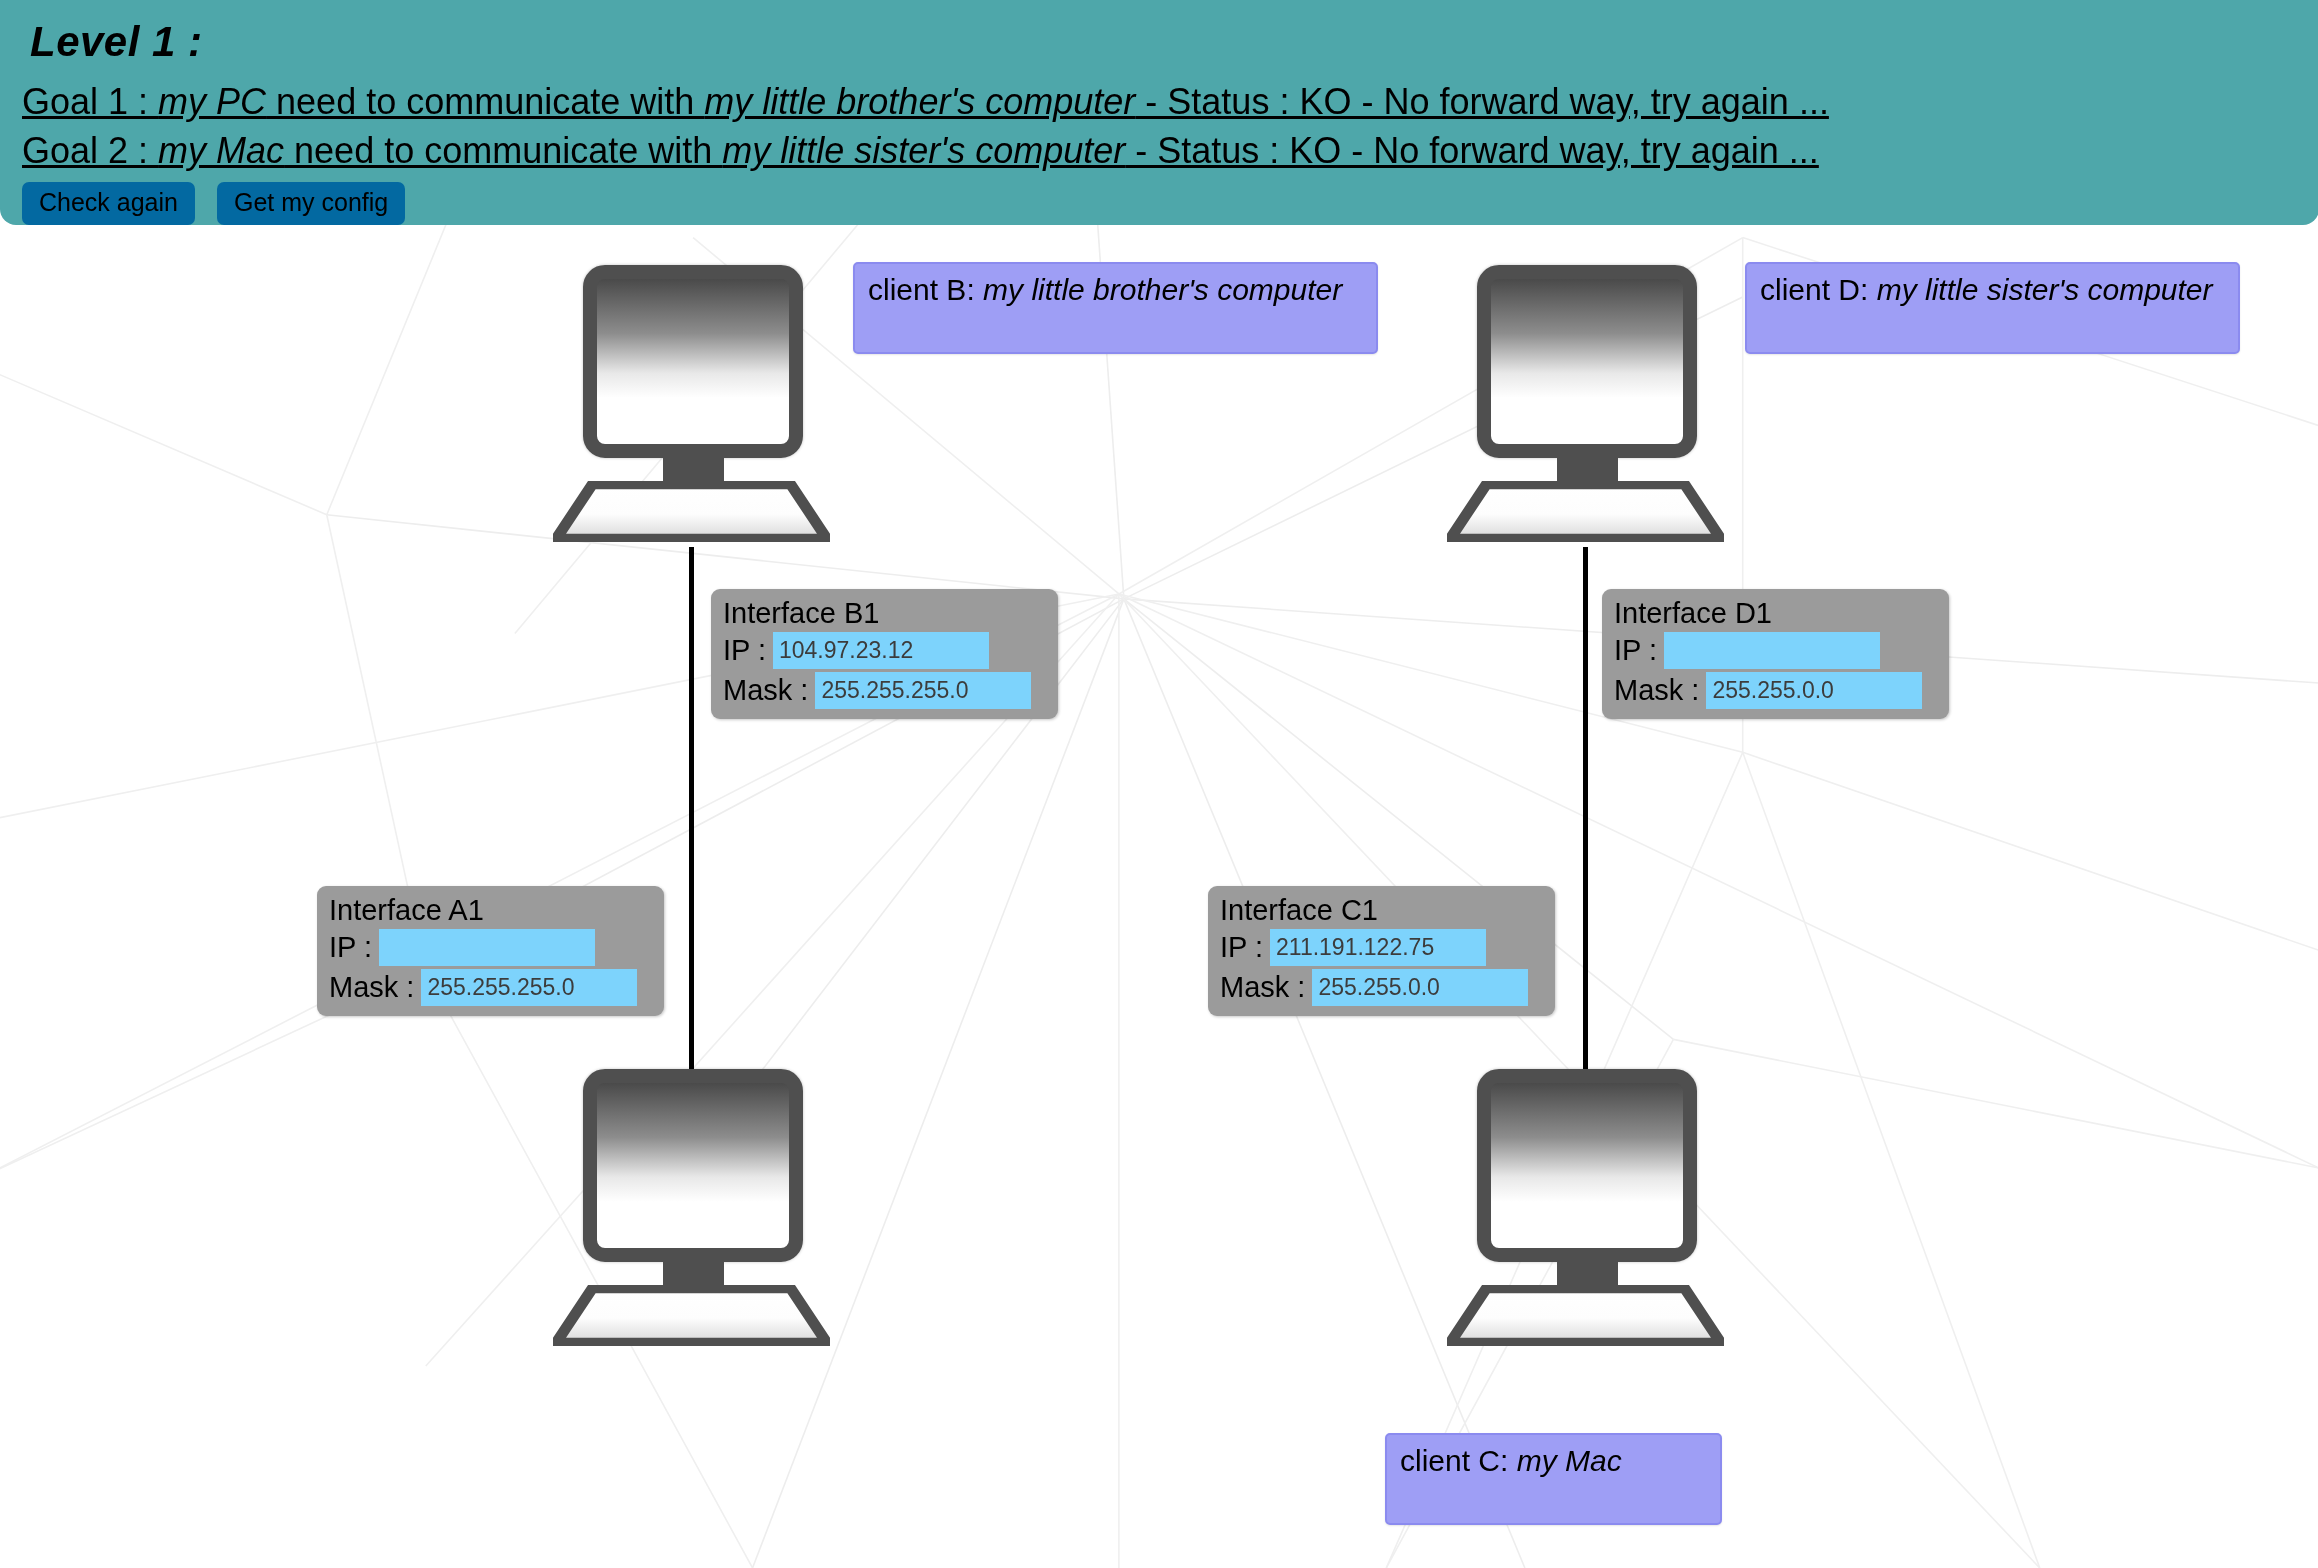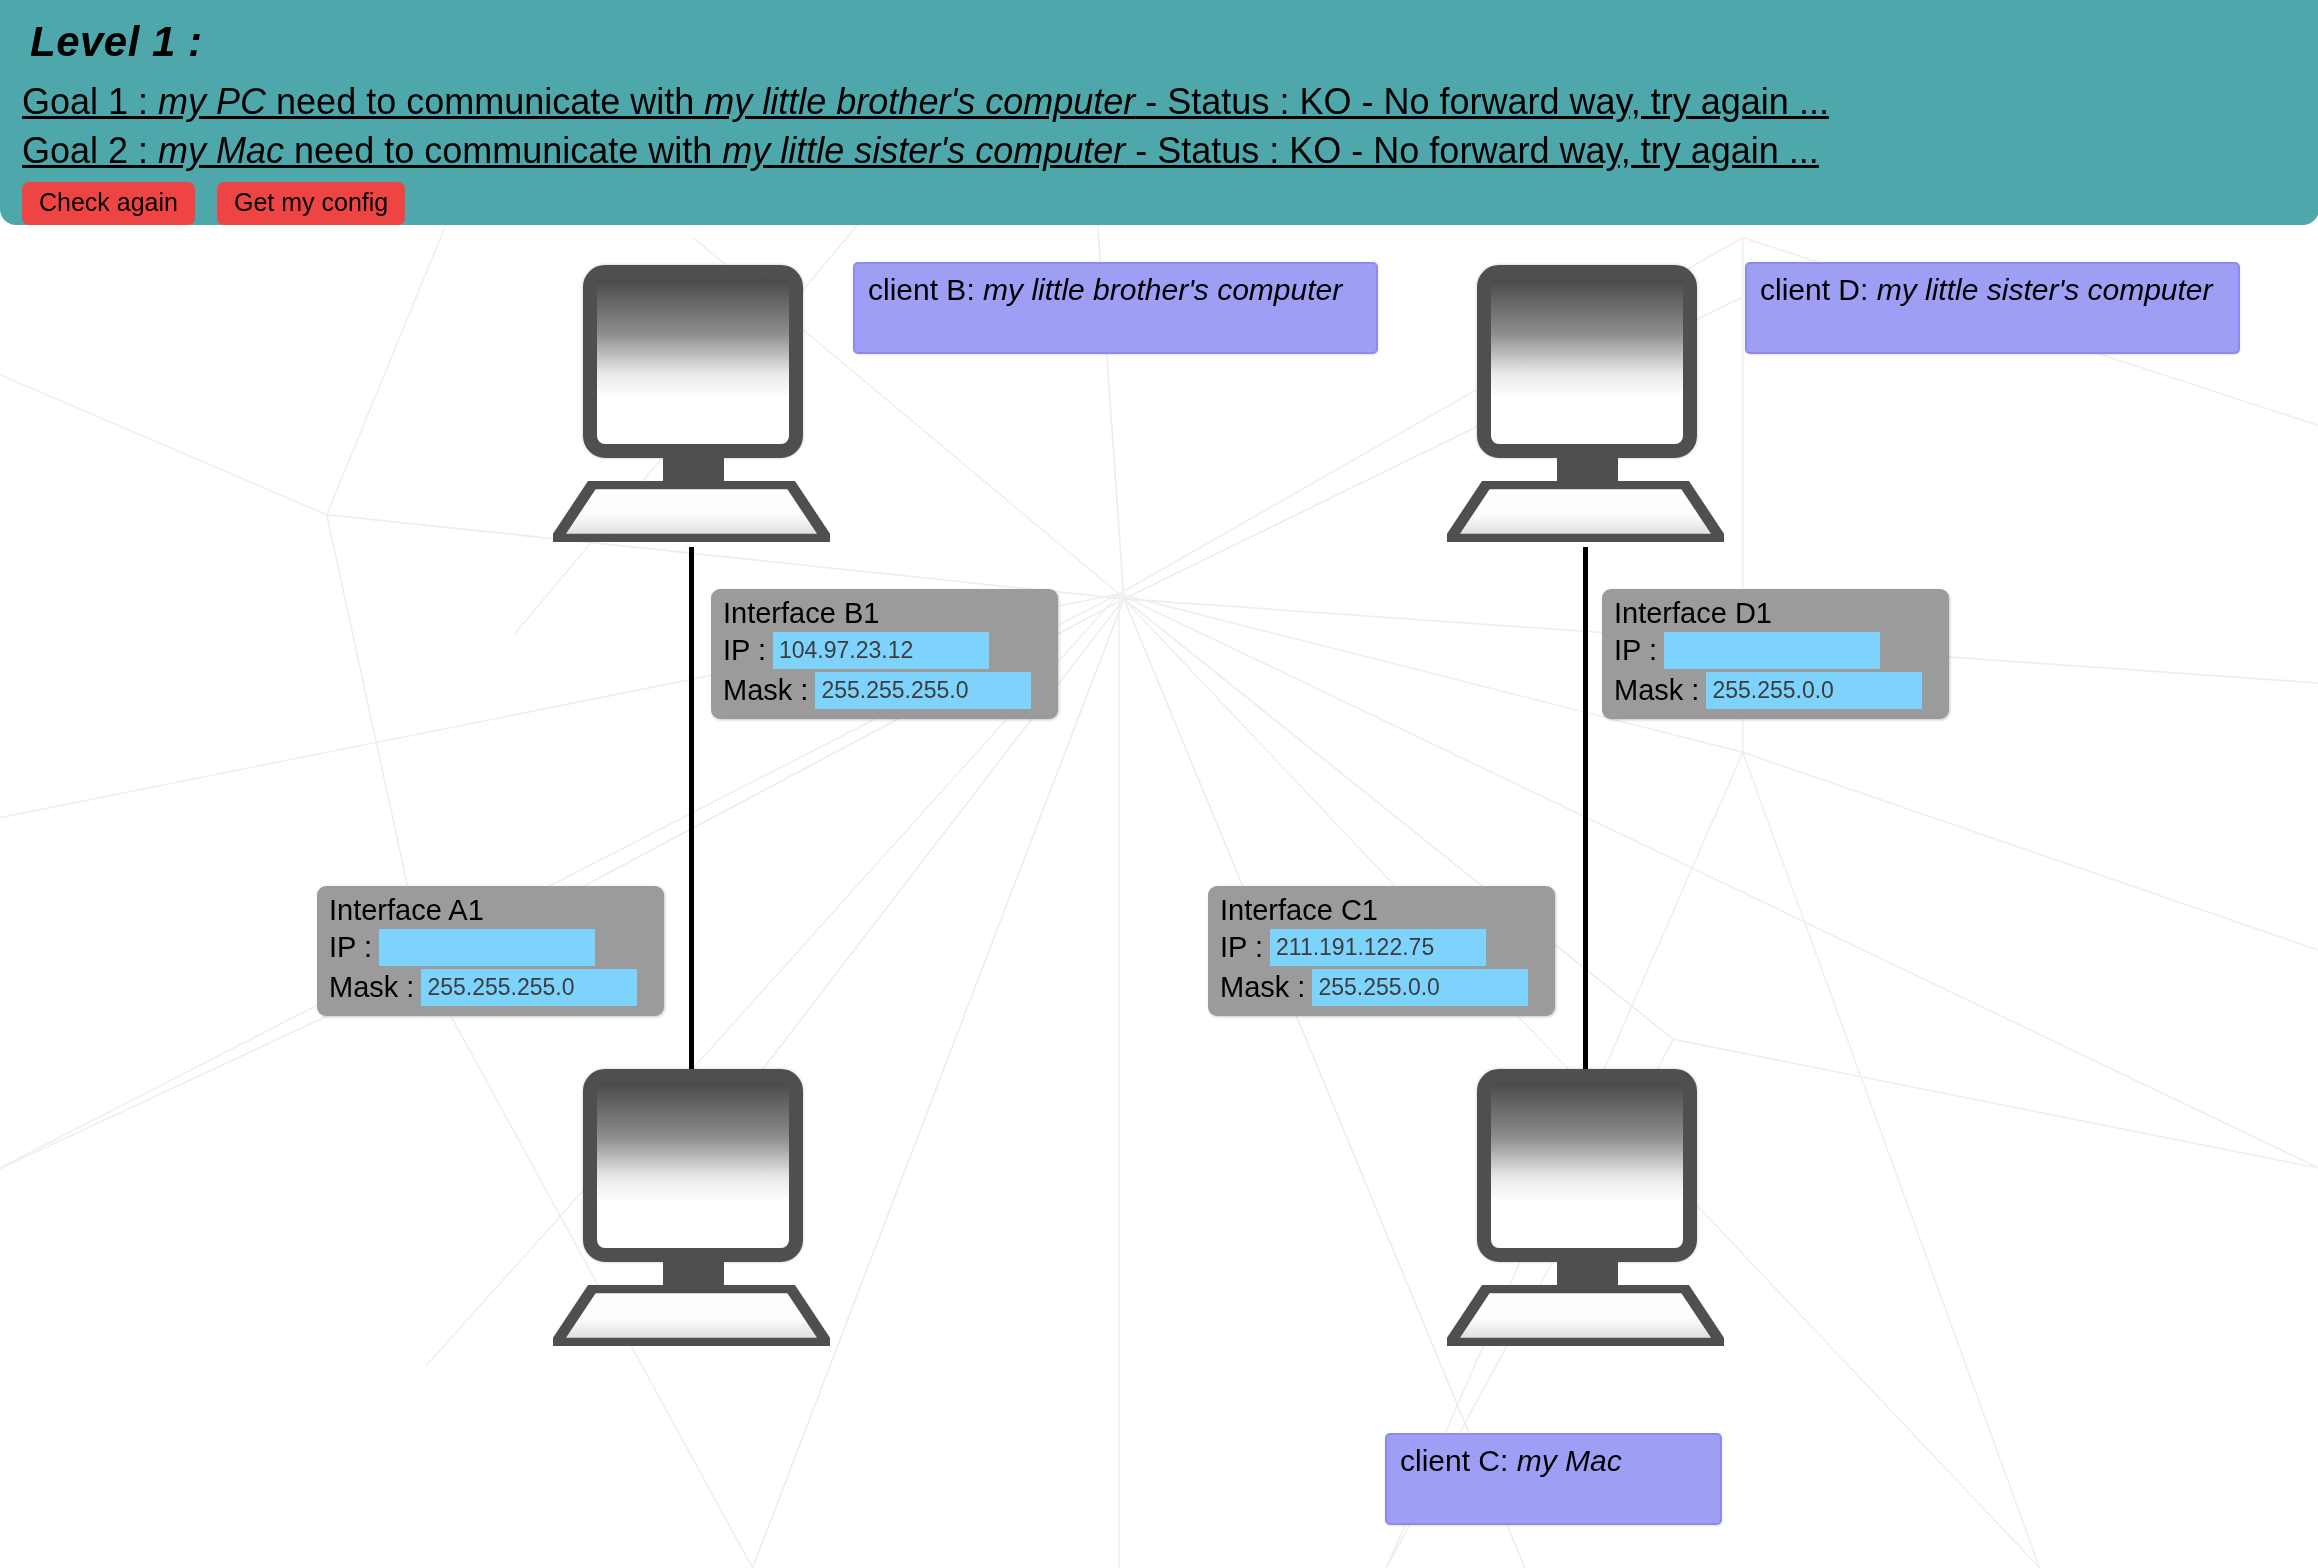--- a/index.html
+++ b/index.html
@@ -55,21 +55,21 @@
     white-space: nowrap;
     text-decoration: underline;
   }
   .goal-line em { font-style: italic; }
   #button-row {
     margin-top: 10px;
     display: flex;
     gap: 22px;
   }
   .hdr-button {
-    background: #ef4444;
+    background: #0369a1;
     border: none;
     border-radius: 7px;
     font-family: "Liberation Sans", sans-serif;
     font-size: 25px;
     color: #000;
     padding: 6px 17px 8px 17px;
     cursor: pointer;
     line-height: 1.15;
   }
 

